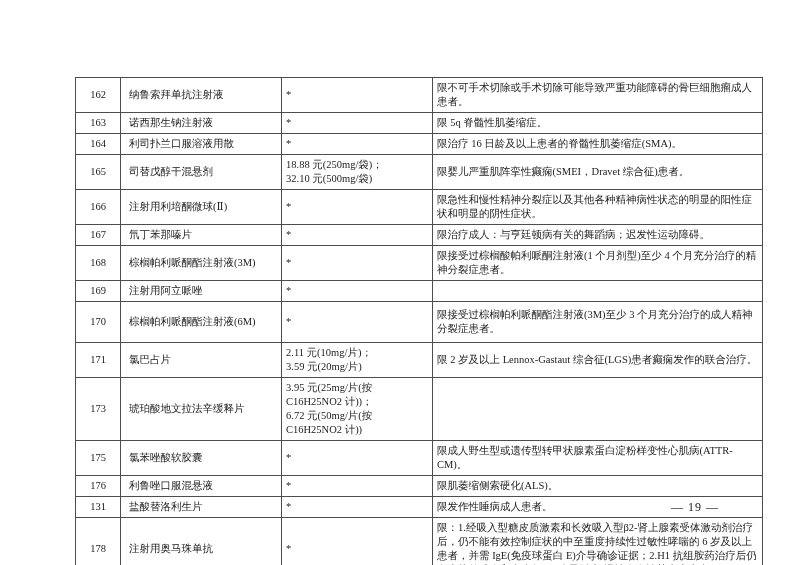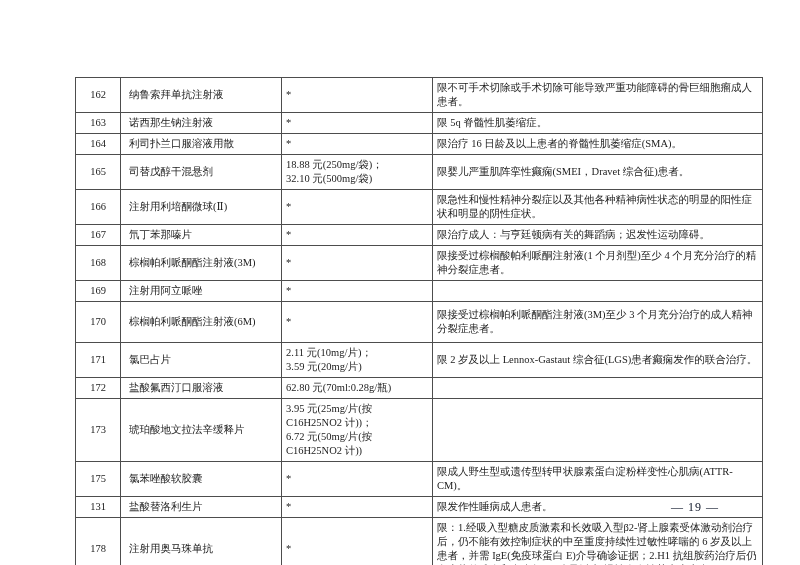--- a/index.html
+++ b/index.html
@@ -111,37 +111,37 @@
           <td class="col-note">限接受过棕榈帕利哌酮酯注射液(3M)至少 3 个月充分治疗的成人精神分裂症患者。</td>
         </tr>
         <tr>
           <td class="col-no">171</td>
           <td class="col-name">氯巴占片</td>
           <td class="col-price">2.11 元(10mg/片)；
 3.59 元(20mg/片)</td>
           <td class="col-note">限 2 岁及以上 Lennox-Gastaut 综合征(LGS)患者癫痫发作的联合治疗。</td>
         </tr>
         <tr>
-          <td class="col-no">172</td>
-          <td class="col-name">盐酸氟西汀口服溶液</td>
-          <td class="col-price">62.80 元(70ml:0.28g/瓶)</td>
-          <td class="col-note"></td>
-        </tr>
-        <tr>
           <td class="col-no">173</td>
           <td class="col-name">琥珀酸地文拉法辛缓释片</td>
           <td class="col-price">3.95 元(25mg/片(按 C16H25NO2 计))；
 6.72 元(50mg/片(按 C16H25NO2 计))</td>
           <td class="col-note"></td>
         </tr>
         <tr>
           <td class="col-no">175</td>
           <td class="col-name">氯苯唑酸软胶囊</td>
           <td class="col-price">*</td>
           <td class="col-note">限成人野生型或遗传型转甲状腺素蛋白淀粉样变性心肌病(ATTR-CM)。</td>
+        </tr>
+        <tr>
+          <td class="col-no">176</td>
+          <td class="col-name">利鲁唑口服混悬液</td>
+          <td class="col-price">*</td>
+          <td class="col-note">限肌萎缩侧索硬化(ALS)。</td>
         </tr>
         <tr>
           <td class="col-no">131</td>
           <td class="col-name">盐酸替洛利生片</td>
           <td class="col-price">*</td>
           <td class="col-note">限发作性睡病成人患者。</td>
         </tr>
         <tr>
           <td class="col-no">178</td>
           <td class="col-name">注射用奥马珠单抗</td>

